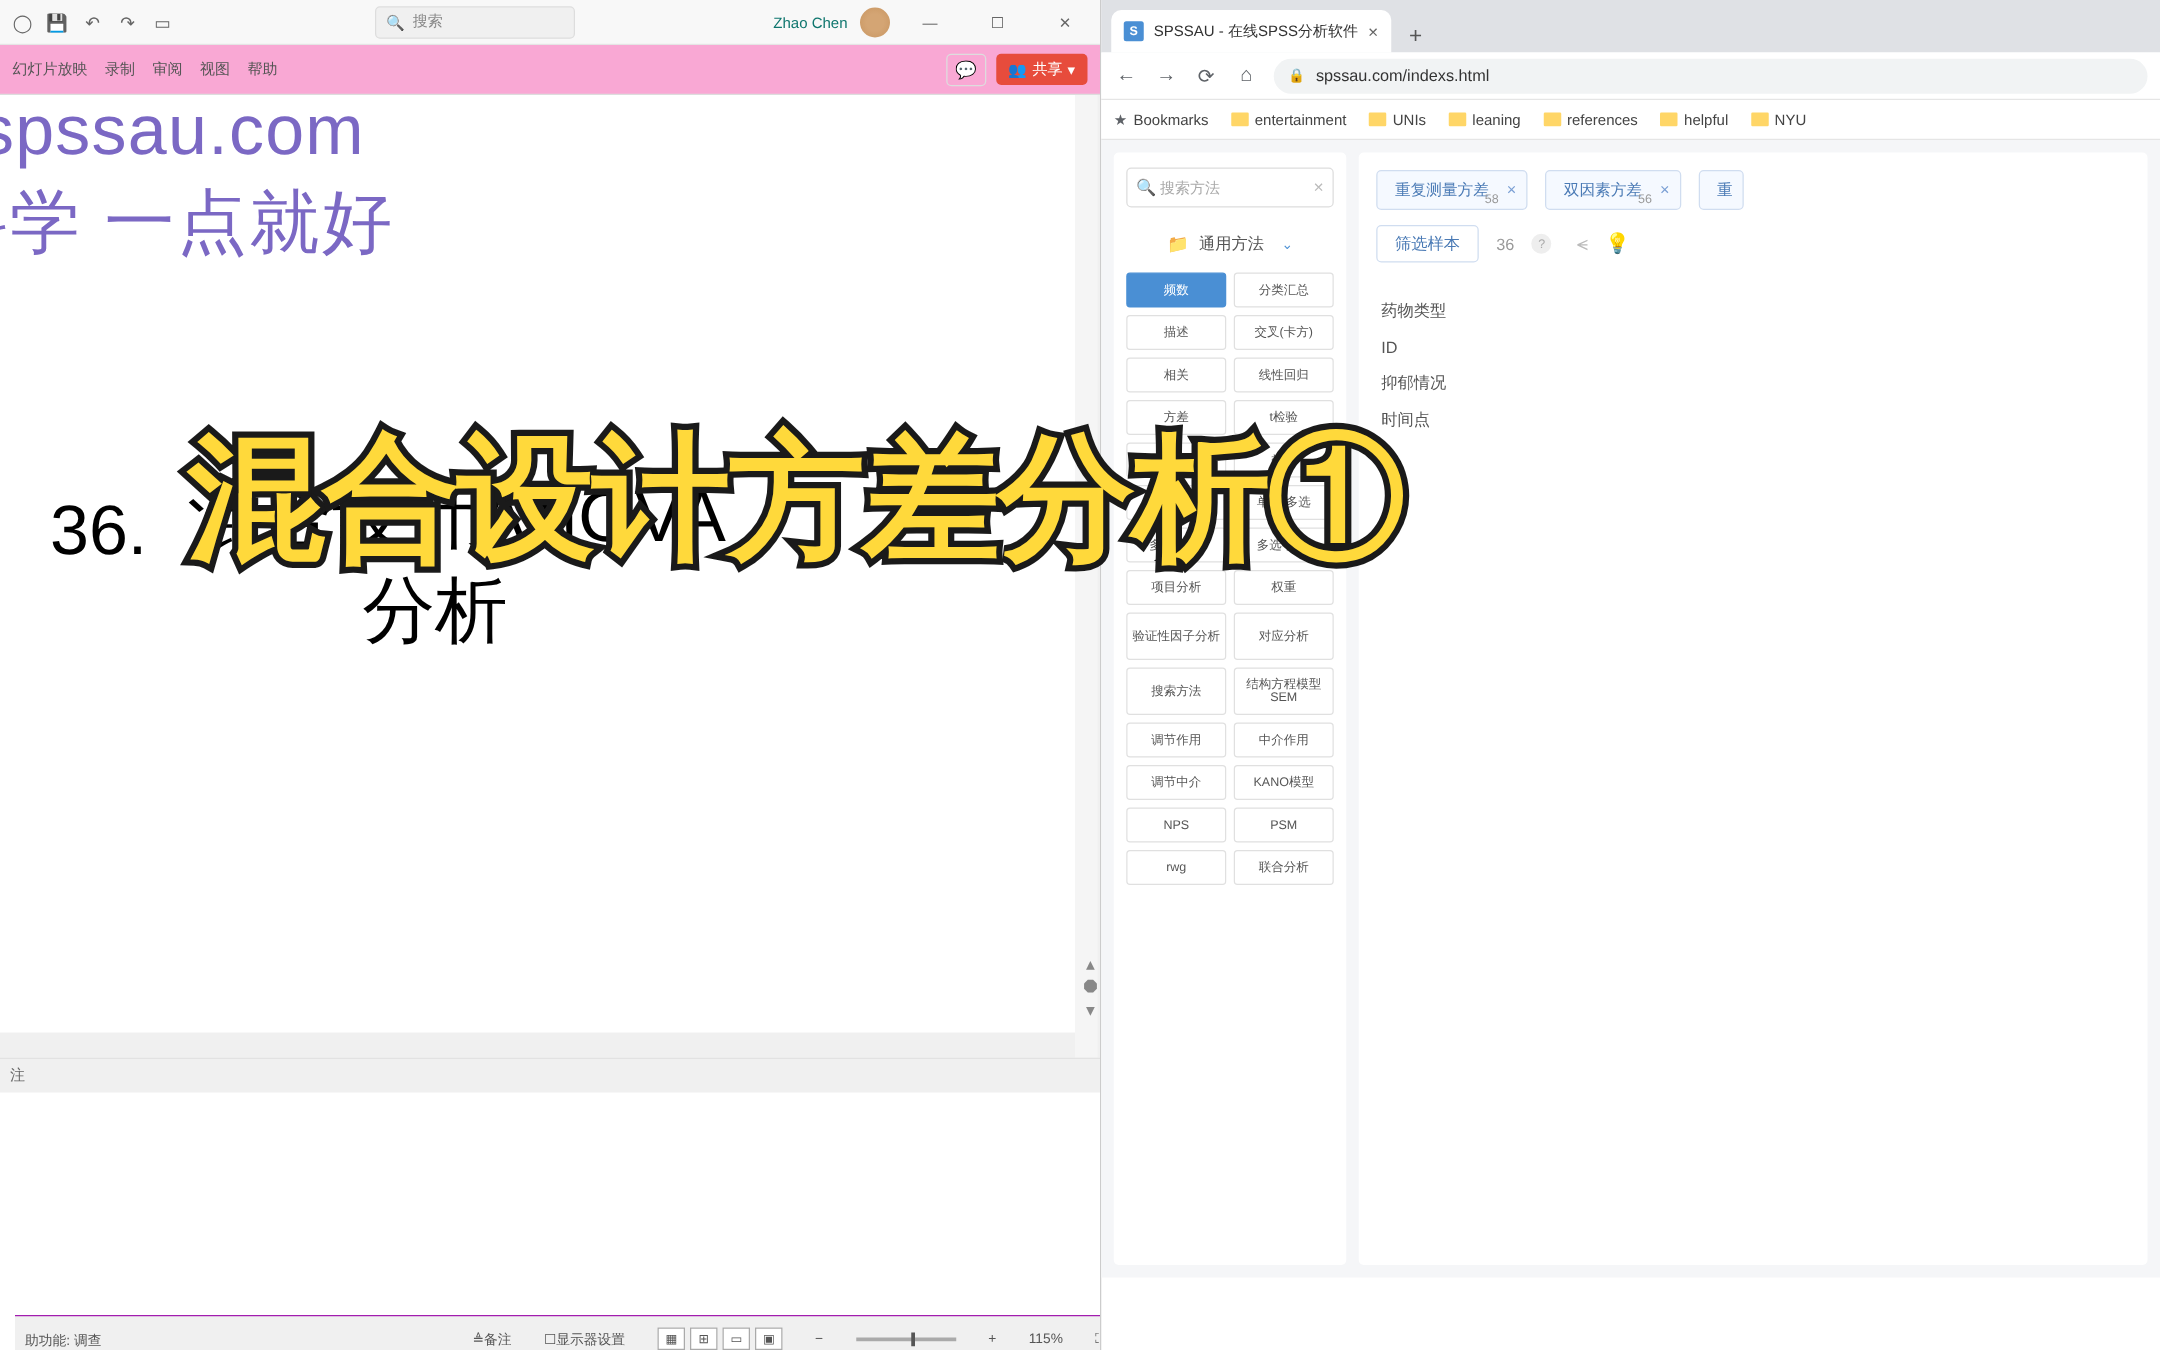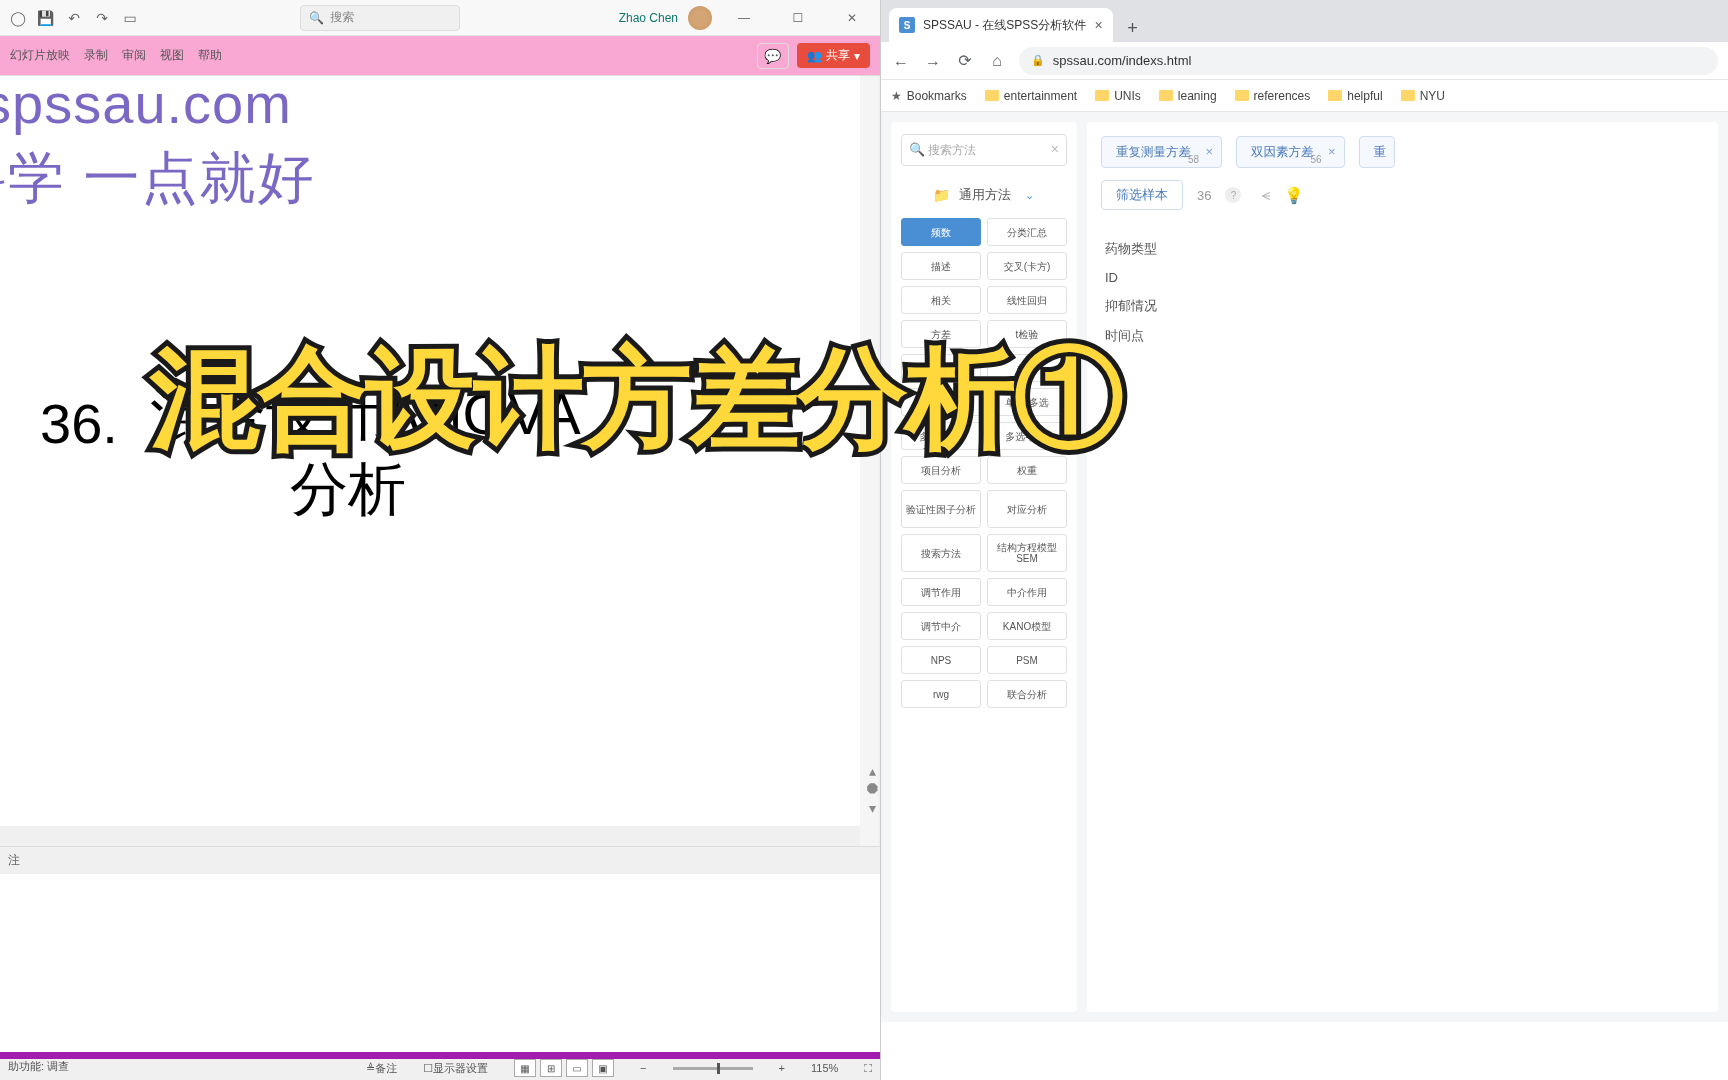--- a/index.html
+++ b/index.html
@@ -21,21 +21,21 @@
 .share-btn{background:#e74c3c;color:#fff;padding:4px 10px;border-radius:4px;font-size:12px;display:flex;align-items:center;gap:4px}
 .slide-area{position:relative;height:770px;background:#f0f0f0;padding:0;overflow:hidden}
 .slide-canvas{position:absolute;left:-20px;top:-10px;width:880px;height:760px;background:#fff}
 .url-text{position:absolute;left:-30px;top:5px;font-size:56px;color:#7b68c4;font-weight:400;letter-spacing:1px}
 .slogan-text{position:absolute;left:-30px;top:75px;font-size:56px;color:#7b68c4;font-weight:400;letter-spacing:2px}
 .slide-number{position:absolute;left:60px;top:325px;font-size:56px;color:#000}
 .slide-text-bg{position:absolute;left:170px;top:310px;font-size:58px;color:#000;line-height:1.3}
 .slide-scroll{position:absolute;right:2px;top:0;width:18px;height:100%;background:#f5f5f5}
 .scroll-arrows{position:absolute;right:2px;bottom:30px;font-size:14px;color:#888;display:flex;flex-direction:column;gap:2px;align-items:center}
 .notes-bar{height:28px;background:#f0f0f0;border-top:1px solid #ddd;padding:2px 8px;font-size:12px;color:#666;display:flex;align-items:center}
-.status-bar{position:absolute;bottom:0;left:0;width:880px;height:28px;background:#f0f0f0;border-top:7px solid #a21caf;display:flex;align-items:flex-start;justify-content:space-between;padding:0 8px;font-size:11px;color:#555}
+.status-bar{position:absolute;bottom:0;left:12px;width:880px;height:28px;background:#f0f0f0;border-top:1px solid #a21caf;display:flex;align-items:flex-end;justify-content:space-between;padding:0 8px;font-size:11px;color:#555}
 .status-right{display:flex;align-items:center;gap:26px}
 .view-icons{display:flex;gap:4px}
 .view-icon{width:22px;height:18px;border:1px solid #aaa;background:#fff;display:flex;align-items:center;justify-content:center;font-size:10px}
 .zoom-slider{width:80px;height:3px;background:#aaa;position:relative}
 .zoom-slider::after{content:"";position:absolute;left:55%;top:-4px;width:3px;height:11px;background:#555}
 
 .right-app{position:absolute;left:880px;top:0;width:848px;height:1080px;background:#fff;border-left:1px solid #ccc}
 .browser-tabs{height:42px;background:#dfe1e5;display:flex;align-items:flex-end;padding:0 8px}
 .tab{background:#fff;height:34px;min-width:220px;border-radius:8px 8px 0 0;display:flex;align-items:center;padding:0 10px;gap:8px;font-size:12px;color:#333}
 .tab-favicon{width:16px;height:16px;background:#4a8fd4;border-radius:2px;color:#fff;font-size:10px;display:flex;align-items:center;justify-content:center;font-weight:bold}

